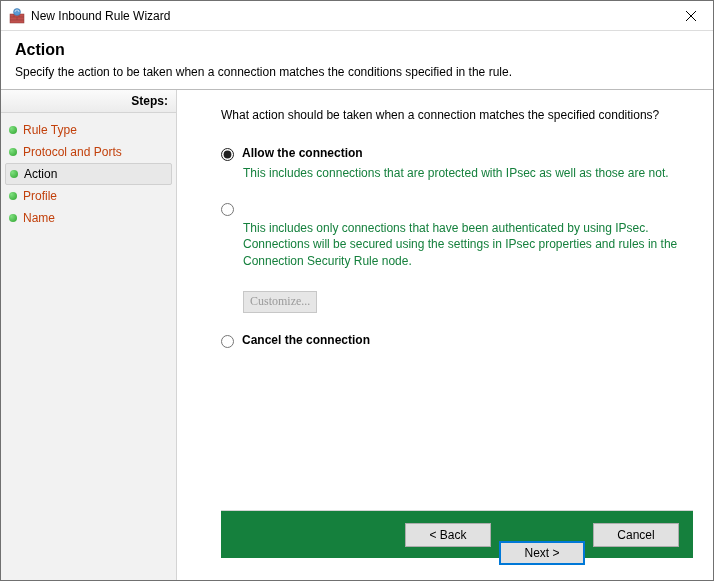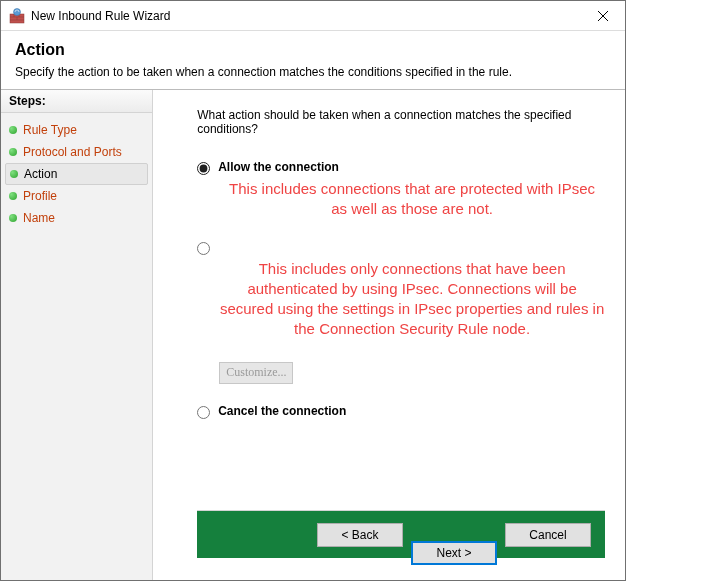--- a/index.html
+++ b/index.html
@@ -4,21 +4,21 @@
 <style>
   * { box-sizing: border-box; }
   html, body {
     margin: 0; padding: 0;
     font-family: "Segoe UI", Tahoma, sans-serif;
     font-size: 12px;
     color: #000;
     background: #fff;
   }
   .window {
-    width: 626px; height: 581px;
+    width: 714px; height: 581px;
     border: 1px solid #707070;
     display: flex;
     flex-direction: column;
     background: #fff;
   }
   
   .titlebar {
     height: 30px;
     display: flex;
     align-items: center;
@@ -63,20 +63,21 @@
     display: flex;
     border-top: 1px solid #bbb;
     min-height: 0;
   }
   .steps-panel {
     width: 176px;
     background: #f2f2f2;
     border-right: 1px solid #d4d4d4;
     display: flex;
     flex-direction: column;
+    text-align: right;
   }
   .steps-header {
     font-weight: 700;
     font-size: 12px;
     padding: 4px 8px 4px 8px;
     border-bottom: 1px solid #d4d4d4;
     background: linear-gradient(#fbfbfb, #ececec);
   }
   .steps-list {
     padding: 6px 0;
@@ -129,26 +130,25 @@
   }
   .option-row input[type=radio] {
     margin: 2px 0 0 0;
     accent-color: #202020;
   }
   .option-title {
     font-weight: 700;
     font-size: 12px;
   }
   .option-desc {
-    font-size: 15px;
-    color: #ef4444;
+    font-size: 12px;
+    color: #15803d;
     margin: 4px 0 0 22px;
     line-height: 1.35;
     max-width: 450px;
-    text-align: center;
   }
   .customize-btn {
     margin: 22px 0 0 22px;
     width: 74px; height: 22px;
     font-size: 12px;
     font-family: Liberation Serif, serif;
     background: #e6e6e6;
     border: 1px solid #c7c7c7;
     color: #9a9a9a;
   }

